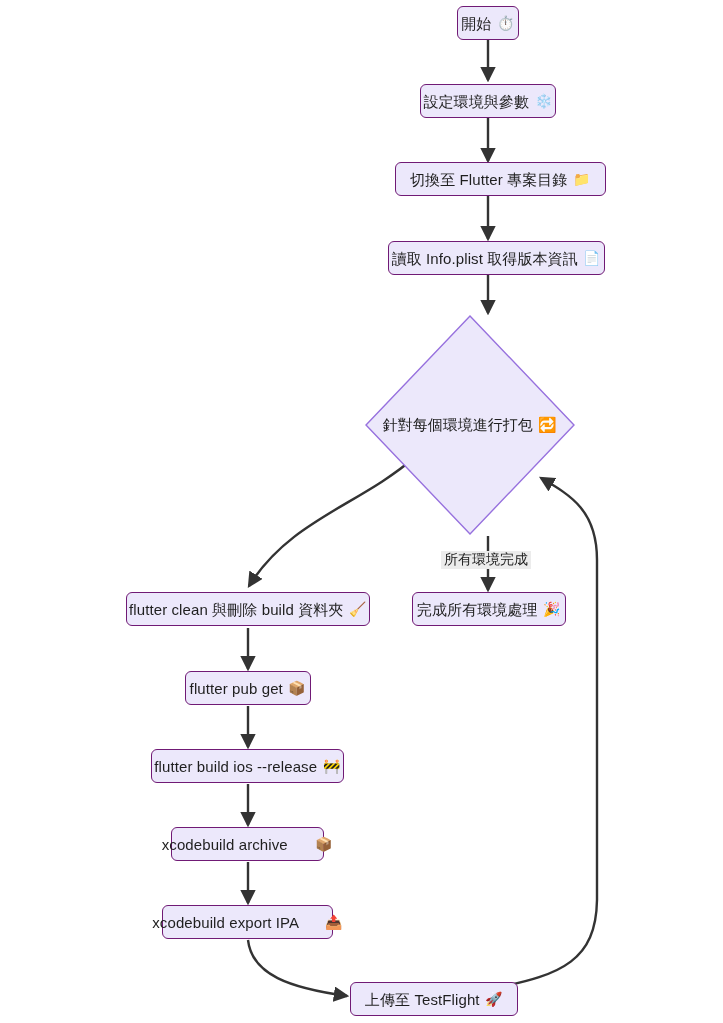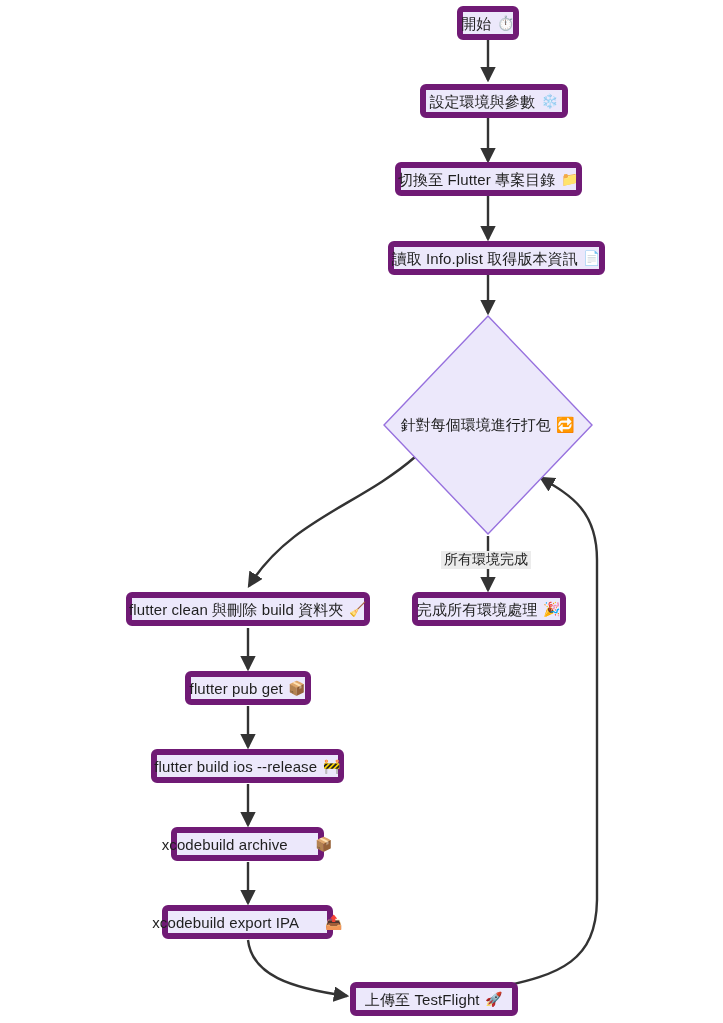--- a/index.html
+++ b/index.html
@@ -26,21 +26,21 @@
     left: 0;
     top: 0;
     width: 723px;
     height: 1023px;
     pointer-events: none;
   }
   .node {
     position: absolute;
     box-sizing: border-box;
     background: #ECE8FB;
-    border: 6px solid #701a75;
+    border: 1px solid #701a75;
     border-radius: 6px;
     color: #1f1f1f;
     font-size: 15px;
     line-height: 1;
     display: flex;
     align-items: center;
     justify-content: center;
     white-space: nowrap;
     padding: 0 9px;
     letter-spacing: 0.1px;
@@ -114,36 +114,36 @@
       <path d="M 248,940 C 252,975 290,988 347,996"></path>
       <path d="M 495,988 C 562,975 596,960 597,900 L 597,560 C 597,510 570,495 541,478"></path>
     </g>
   </svg>
 
   <div class="node" style="left:457px; top:6px; width:62px; height:34px;">
     <span>開始</span>
     <span class="emoji">⏱️</span>
   </div>
 
-  <div class="node" style="left:420px; top:84px; width:148px; height:34px;">
+  <div class="node" style="left:420px; top:84px; width:136px; height:34px;">
     <span>設定環境與參數</span>
     <span class="emoji">❄️</span>
   </div>
 
-  <div class="node" style="left:395px; top:162px; width:187px; height:34px;">
+  <div class="node" style="left:395px; top:162px; width:211px; height:34px;">
     <span>切換至 Flutter 專案目錄</span>
     <span class="emoji">📁</span>
   </div>
 
   <div class="node" style="left:380px; top:241px; width:217px; height:34px;margin-left:8px;">
     <span>讀取 Info.plist 取得版本資訊</span>
     <span class="emoji">📄</span>
   </div>
 
-  <div class="diamond-wrap" style="left:383px; top:315px;">
+  <div class="diamond-wrap" style="left:365px; top:315px;">
     <svg class="diamond-shape" viewBox="0 0 210 220" width="210" height="220">
       <polygon points="105,1 209,110 105,219 1,110" fill="#ECE8FB" stroke="#9771DE" stroke-width="1.4"></polygon>
     </svg>
     <div class="diamond-label">
       <span>針對每個環境進行打包</span>
       <span class="emoji">🔁</span>
     </div>
   </div>
 
   <div class="edge-label" style="left:441px; top:551px;font-family:Liberation Mono, monospace;">

